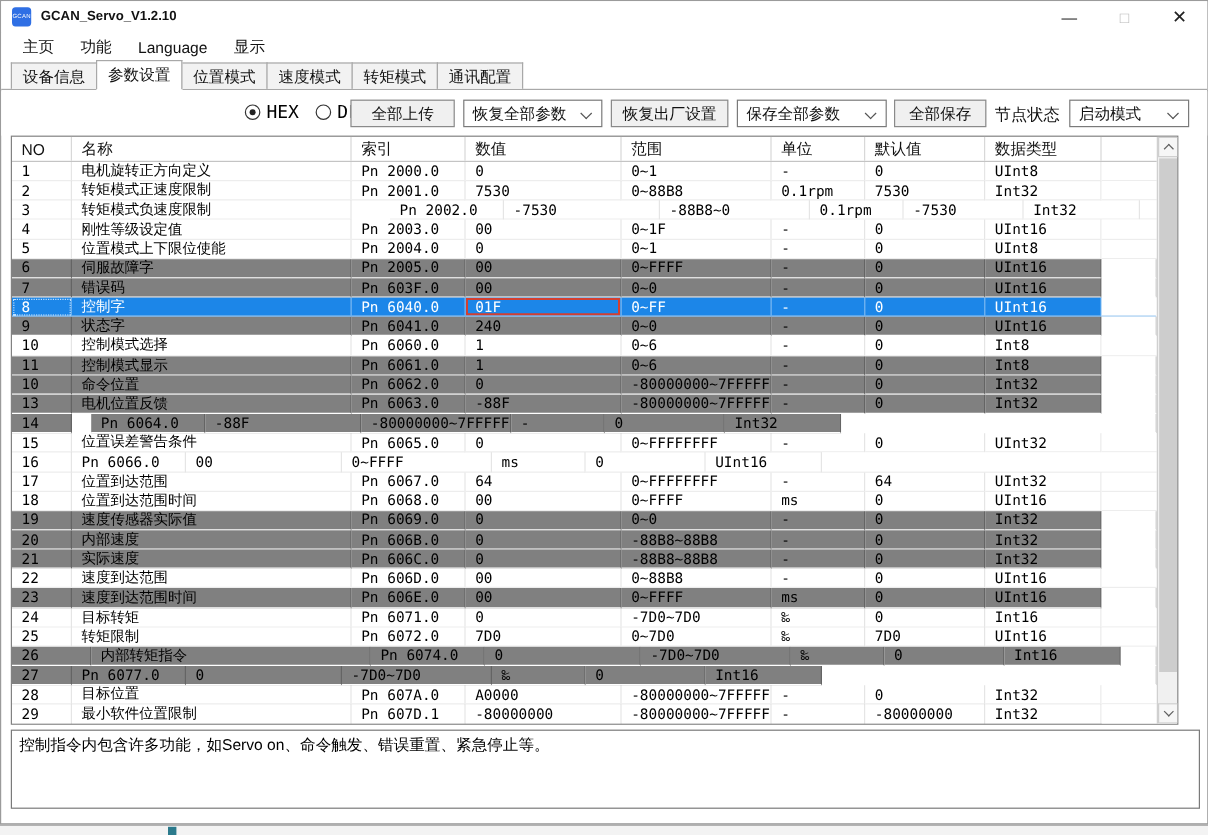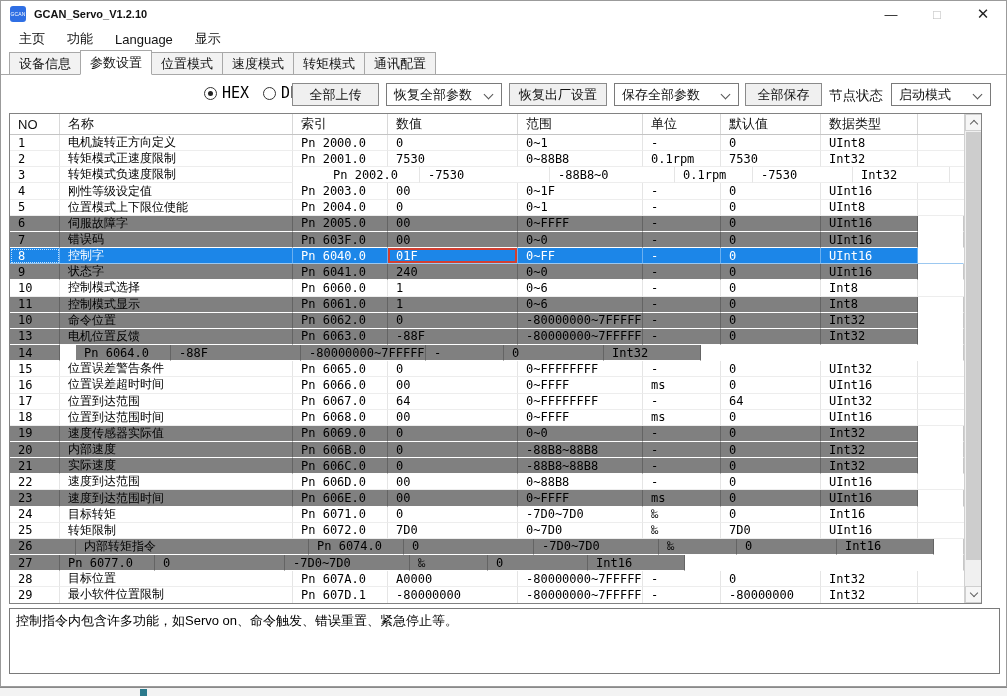--- a/index.html
+++ b/index.html
@@ -299,21 +299,20 @@
           <div class="tcell c2" style="width: 95px;">Pn 6065.0</div>
           <div class="tcell c3" style="width: 130px;">0</div>
           <div class="tcell c4" style="width: 125px;">0~FFFFFFFF</div>
           <div class="tcell c5" style="width: 78px;">-</div>
           <div class="tcell c6" style="width: 100px;">0</div>
           <div class="tcell c7" style="width: 97px;">UInt32</div>
           <div class="tcell c8" style="flex: 1 1 auto;"></div>
         </div>
         <div class="trow white">
           <div class="tcell c0" style="width: 50px;">16</div>
-          <div class="tcell c1" style="width: 233px;">位置误差超时时间</div>
           <div class="tcell c2" style="width: 95px;">Pn 6066.0</div>
           <div class="tcell c3" style="width: 130px;">00</div>
           <div class="tcell c4" style="width: 125px;">0~FFFF</div>
           <div class="tcell c5" style="width: 78px;">ms</div>
           <div class="tcell c6" style="width: 100px;">0</div>
           <div class="tcell c7" style="width: 97px;">UInt16</div>
           <div class="tcell c8" style="flex: 1 1 auto;"></div>
         </div>
         <div class="trow white">
           <div class="tcell c0" style="width: 50px;">17</div>

